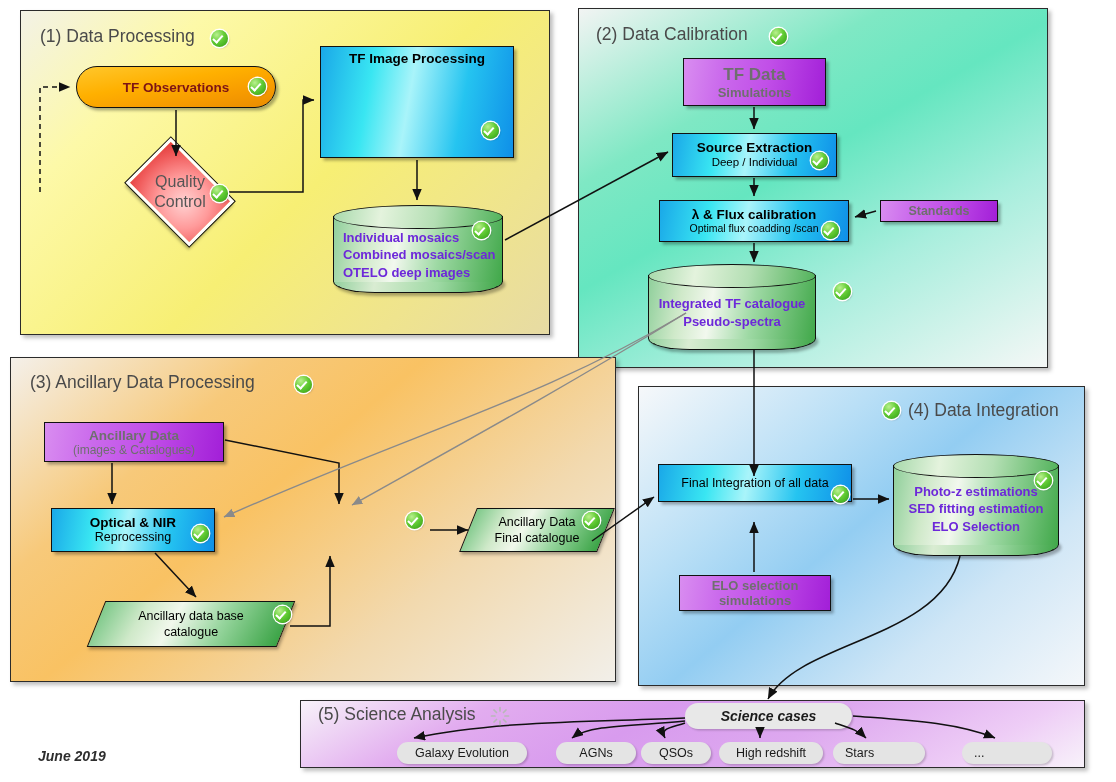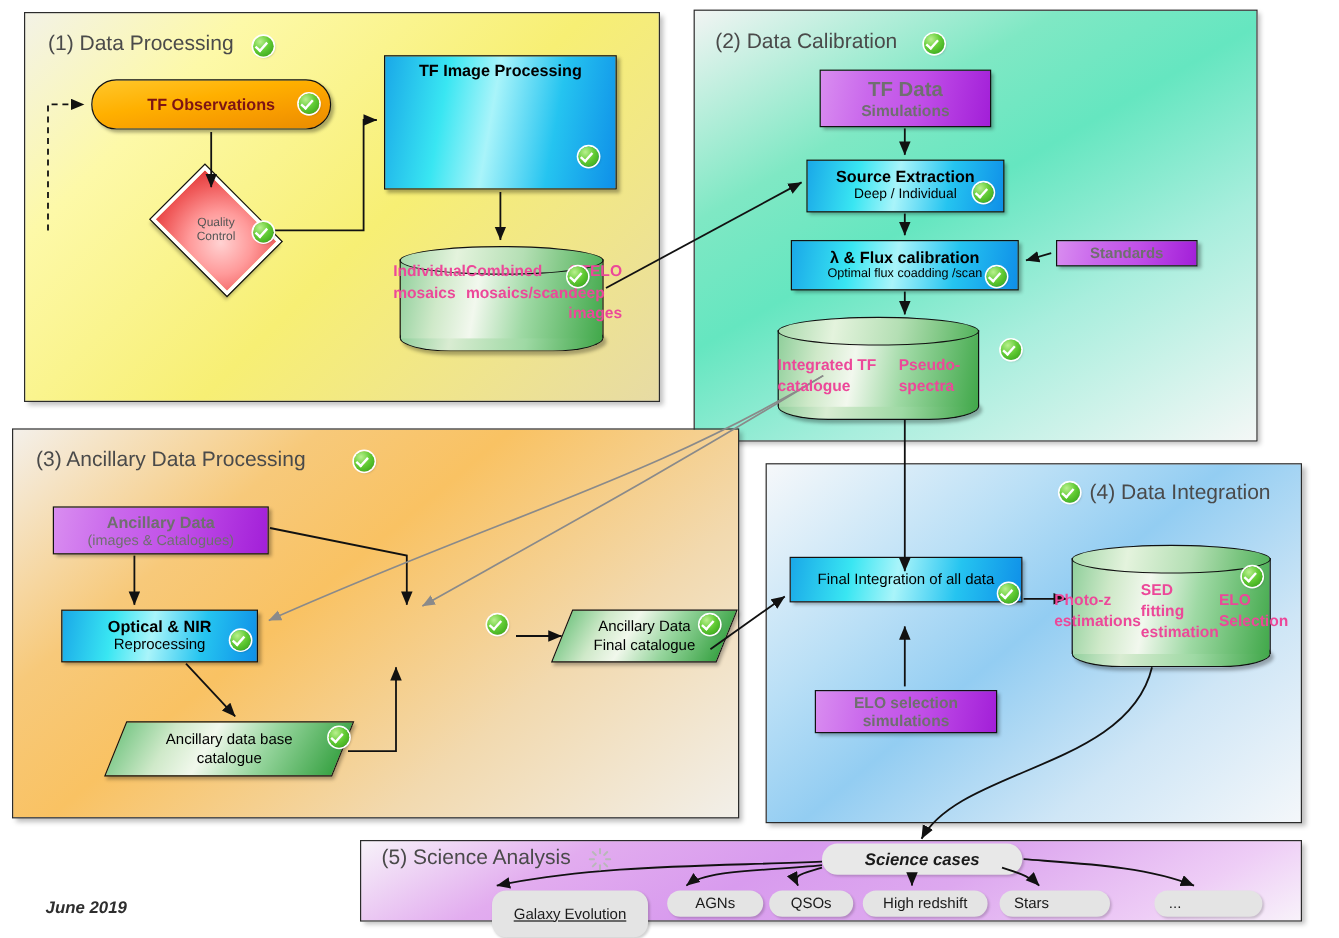--- a/index.html
+++ b/index.html
@@ -44,40 +44,40 @@
         border-left:1.6px solid #111;border-right:1.6px solid #111;
         background:linear-gradient(100deg,#8fcf9b 0%,#cfe9c9 20%,#f2f8ee 38%,#9ed9a4 62%,#41a84a 100%);}
   .cyl .bot{position:absolute;left:0;right:0;bottom:0;height:22px;
         border:1.6px solid #111;border-radius:50%/100%;border-top:none;
         background:linear-gradient(100deg,#8fcf9b 0%,#d9ecd2 25%,#9ed9a4 62%,#3fa648 100%);
         box-shadow:2.5px 3px 3px rgba(0,0,0,.3);}
   .cyl .top{position:absolute;left:0;right:0;top:0;height:22px;
         border:1.6px solid #111;border-radius:50%;
         background:linear-gradient(100deg,#a7d9ab 0%,#e4f3dd 28%,#b4dfb4 60%,#51b25a 100%);}
   .cyl .txt{position:absolute;left:0;right:0;top:0;bottom:0;
-        display:flex;flex-direction:row;align-items:center;justify-content:center;
-        font-weight:bold;font-size:13px;color:#ec4899;line-height:1.35;z-index:3;}
+        display:flex;flex-direction:column;align-items:center;justify-content:center;
+        font-weight:bold;font-size:13px;color:#6d28d9;line-height:1.35;z-index:3;}
 
   
   .para{position:absolute;}
   .para .shape{position:absolute;inset:0;transform:skewX(-22deg);
         border:1.6px solid #111;
         background:linear-gradient(100deg,#7ec98a 0%,#cfe9c9 22%,#f1f8ec 40%,#96d59d 66%,#3aa345 100%);
         box-shadow:2.5px 2.5px 3px rgba(0,0,0,.3);}
   .para .txt{position:absolute;inset:0;display:flex;flex-direction:column;
         align-items:center;justify-content:center;font-size:12.5px;color:#000;line-height:1.3;z-index:3;}
 
   
   .diamond{position:absolute;}
   .diamond .shape{position:absolute;inset:0;transform:rotate(45deg);
         border:3px solid #fff;outline:1.6px solid #111;outline-offset:0;
         background:radial-gradient(circle at 62% 58%,#ffd2d2 0%,#ff9a9a 42%,#f05b5b 78%,#e23b3b 100%);
         box-shadow:2px 3px 3px rgba(0,0,0,.28);}
   .diamond .txt{position:absolute;inset:0;display:flex;flex-direction:column;
-        align-items:center;justify-content:center;font-size:10px;color:#555;line-height:1.25;z-index:3;}
+        align-items:center;justify-content:center;font-size:16px;color:#555;line-height:1.25;z-index:3;}
 
   
   .pill{position:absolute;background:#e4e4e4;border-radius:12px;
         display:flex;align-items:center;justify-content:center;
         font-size:12.5px;color:#1a1a1a;box-shadow:1.5px 1.5px 2px rgba(0,0,0,.18);}
   .pill.bigger{font-style:italic;font-weight:bold;font-size:14px;border-radius:14px;background:#e8e8e8;}
 
   
   .chk{width:17px;height:17px;border-radius:50%;display:inline-block;
        background:radial-gradient(circle at 34% 28%,#b9f08e 0%,#63cc35 45%,#2e9b14 100%);
@@ -242,21 +242,21 @@
       <line x1="4" y1="16" x2="6.5" y2="13.5"></line>
       <line x1="1.5" y1="10" x2="5" y2="10"></line>
       <line x1="4" y1="4" x2="6.5" y2="6.5"></line>
     </g>
   </svg>
 
   <div class="pill bigger" style="left:685px;top:703px;width:167px;height:26px;">
     <span>Science cases</span>
   </div>
 
-  <div class="pill" style="left:410px;top:742px;width:130px;height:39px;text-decoration:underline;">
+  <div class="pill" style="left:397px;top:742px;width:130px;height:22px;">
     <span>Galaxy Evolution</span>
     </div>
   <div class="pill" style="left:556px;top:742px;width:80px;height:22px;">
     <span>AGNs</span>
     </div>
   <div class="pill" style="left:641px;top:742px;width:70px;height:22px;">
     <span>QSOs</span>
     </div>
   <div class="pill" style="left:719px;top:742px;width:104px;height:22px;">
     <span>High redshift</span>

